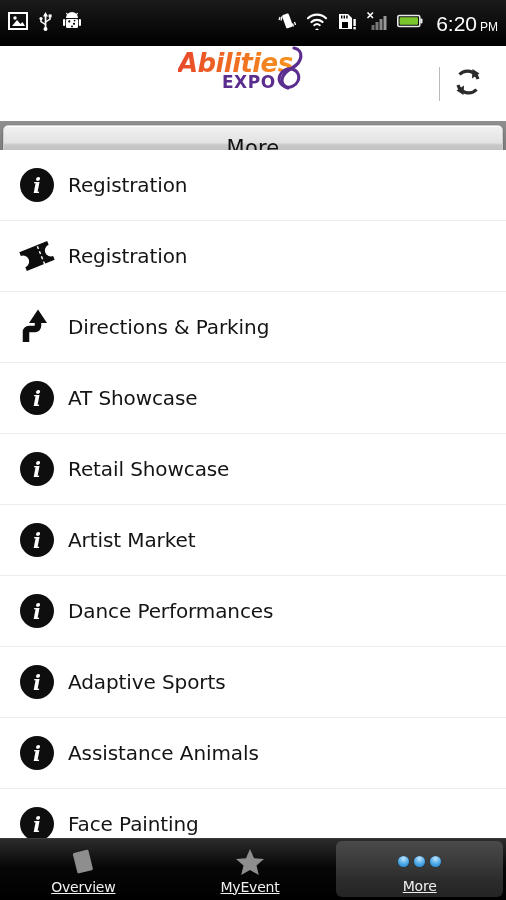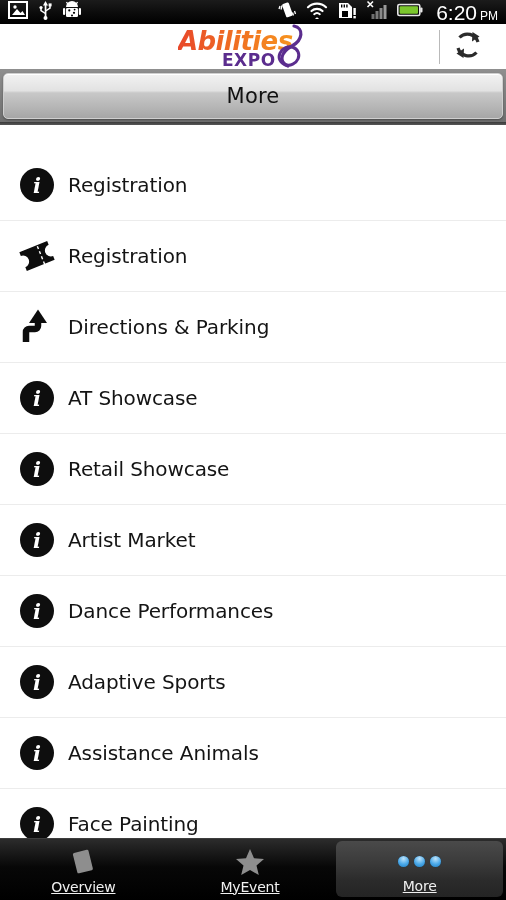--- a/index.html
+++ b/index.html
@@ -6,37 +6,37 @@
   html,body{ background:#000; }
   body{
     width:506px; height:900px; overflow:hidden;
     font-family:"Liberation Sans", sans-serif;
     position:relative;
   }
   #app{ width:506px; height:900px; position:relative; background:#fff; overflow:hidden; }
 
   
   .statusbar{
-    height:24px; width:100%;
+    height:46px; width:100%;
     background:linear-gradient(to bottom,#1b1b1b 0%,#0b0b0b 55%,#000 100%);
     display:flex; align-items:center; padding:0 8px;
     position:relative;
   }
   .sb-left{ display:flex; align-items:center; gap:10px; }
   .sb-right{ margin-left:auto; display:flex; align-items:center; gap:9px; }
   .sb-icon{ display:block; }
   .sb-time{
     color:#fff; font-size:21px; letter-spacing:0px; font-weight:400;
     margin-left:4px; line-height:1;
   }
   .sb-ampm{ font-size:12px; margin-left:3px; }
 
   
   .logobar{
-    height:45px; background:#fff;
+    height:75px; background:#fff;
     display:flex; justify-content:center;
     position:relative;
   }
   .logo-wrap{ position:relative; width:150px; height:46px; }
   .logo-abilities{
     position:absolute; left:0; top:2px;
     font-size:26px; font-weight:bold; font-style:italic;
     font-family:"DejaVu Sans", sans-serif;
     letter-spacing:-0.6px;
     background:linear-gradient(to right,#e8482a 0%,#ef6b23 45%,#f7941e 100%);

